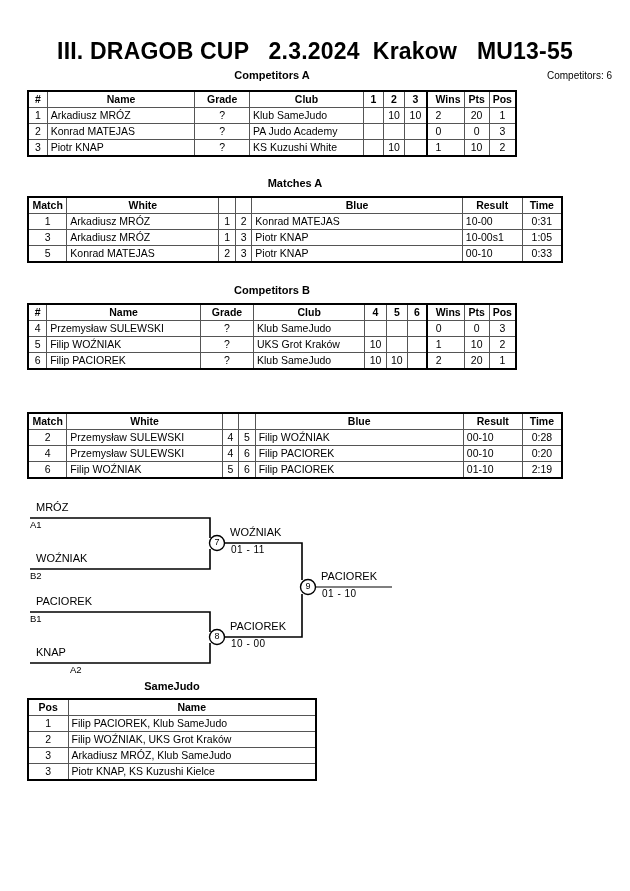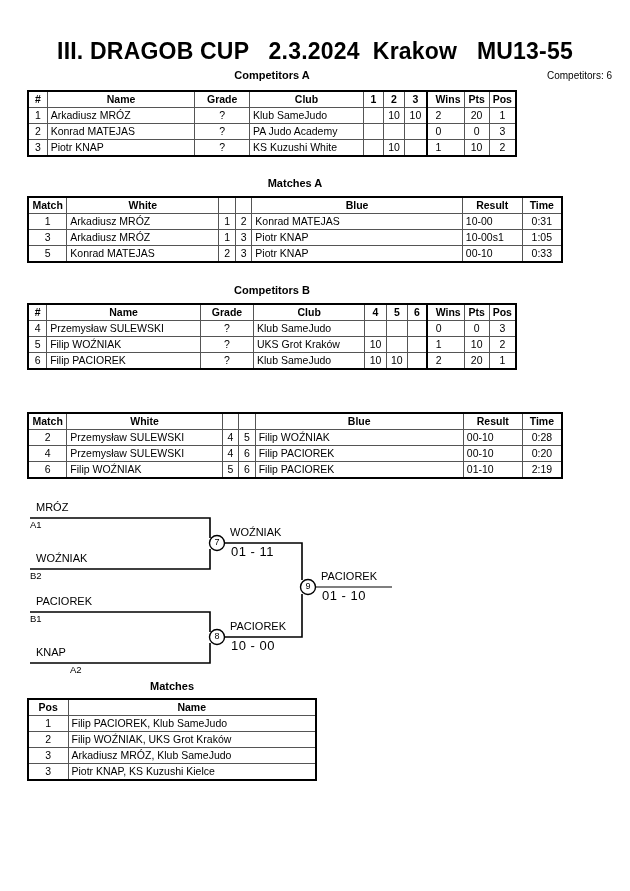--- a/index.html
+++ b/index.html
@@ -78,21 +78,21 @@
   .bk-label{
     position:absolute;font-size:11px;white-space:nowrap;
   }
   .bk-seed{
     position:absolute;font-size:9.5px;white-space:nowrap;
   }
   .bk-winner{
     position:absolute;font-size:11px;white-space:nowrap;
   }
   .bk-score{
-    position:absolute;font-size:13px;white-space:nowrap;letter-spacing:0.5px;
+    position:absolute;font-size:10px;white-space:nowrap;letter-spacing:0.5px;
   }
   .bk-num{
     position:absolute;font-size:9px;text-align:center;width:14px;
   }
 </style>
 </head>
 <body>
 
 <div class="page">
 
@@ -340,21 +340,21 @@
 
     <div class="bk-num" style="left:210px;top:141px;">8</div>
     <div class="bk-winner" style="left:230px;top:130px;">PACIOREK</div>
     <div class="bk-score" style="left:231px;top:148px;">10 - 00</div>
 
     <div class="bk-num" style="left:301px;top:91px;">9</div>
     <div class="bk-winner" style="left:321px;top:80px;">PACIOREK</div>
     <div class="bk-score" style="left:322px;top:98px;">01 - 10</div>
   </div>
 
-  <div class="caption" style="left:27px;top:680px;width:290px;">Matches</div>
+  <div class="caption" style="left:27px;top:680px;width:290px;">SameJudo</div>
 
   <table class="grid tbl-results" style="top:698px;">
     <thead>
       <tr>
         <th class="r-pos">Pos</th>
         <th class="r-name">Name</th>
       </tr>
     </thead>
     <tbody>
       <tr>

